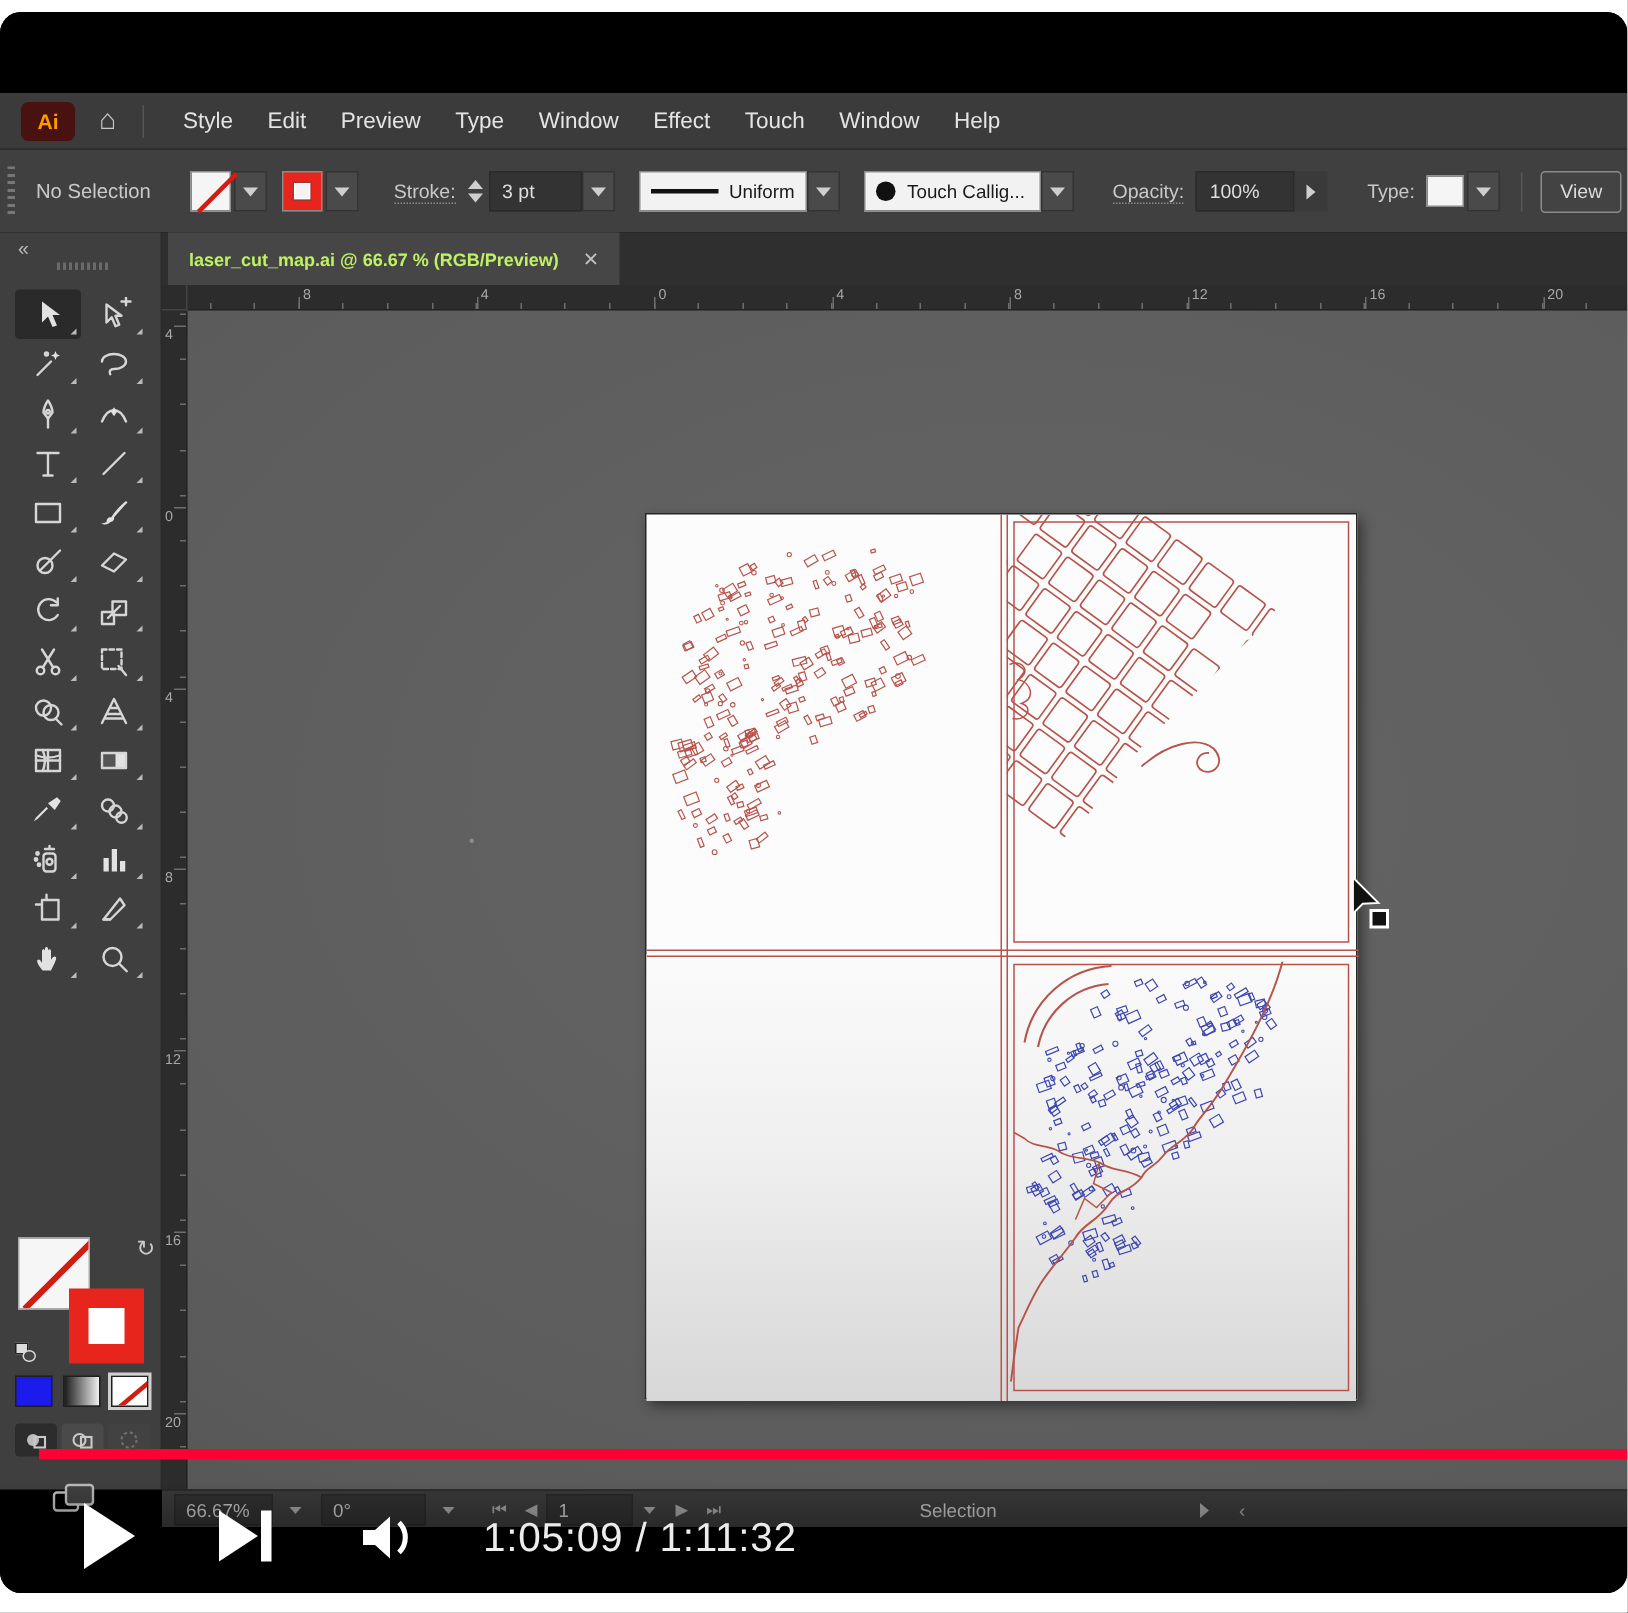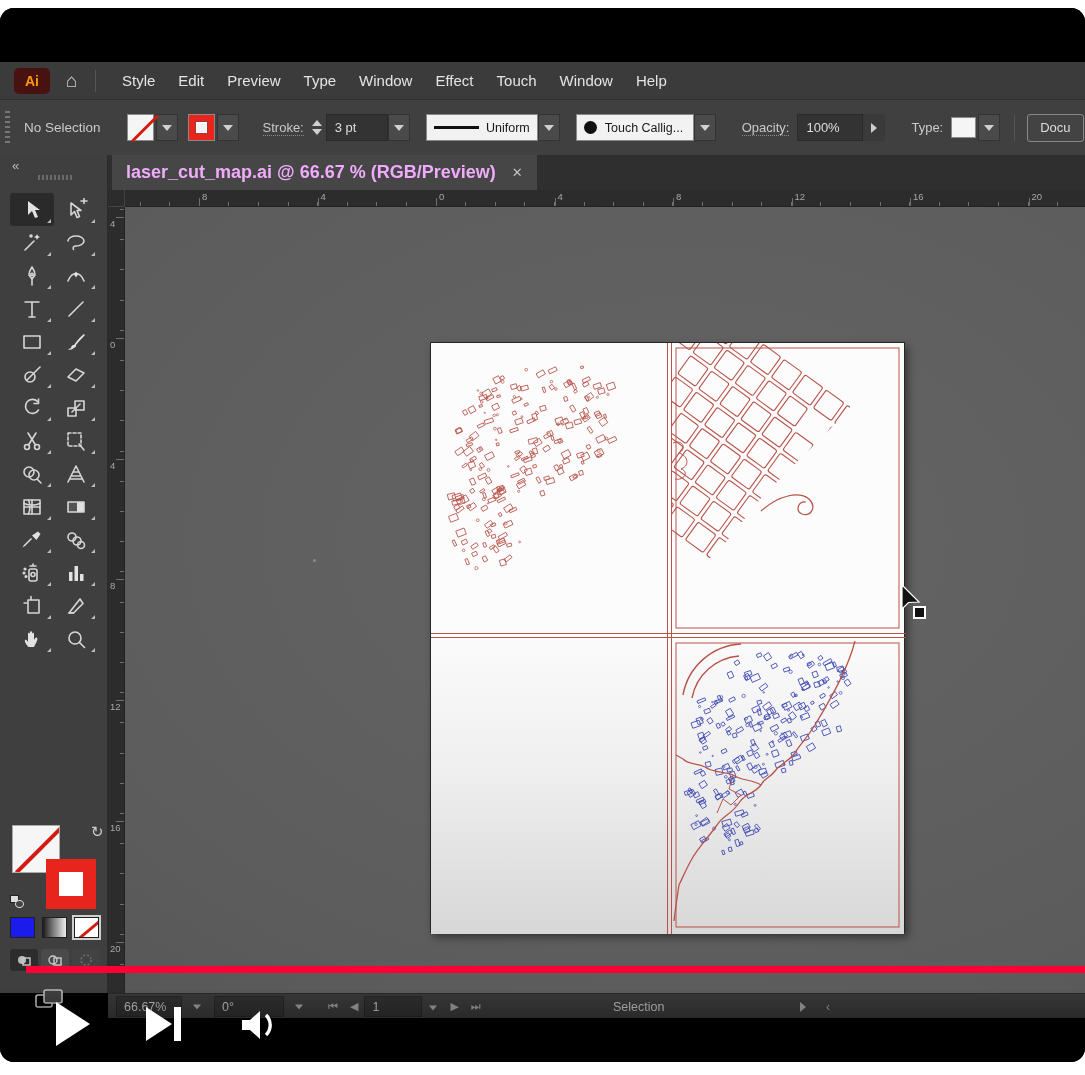--- a/index.html
+++ b/index.html
@@ -30,21 +30,21 @@
   .stepper .up { border-bottom:6px solid #cfcfcf; }
   .stepper .dn { border-top:6px solid #cfcfcf; }
   .dark-field { height:27px; background:#333; border:1px solid #2a2a2a; color:#dedede; font-size:13px; display:flex; align-items:center; padding:0 8px; }
   .white-field { height:27px; background:#f2f2f2; border:1px solid #888; color:#1a1a1a; font-size:12.5px; display:flex; align-items:center; padding:0 7px; white-space:nowrap; overflow:hidden; }
   .line-prev { width:46px; height:3px; background:#111; margin-right:7px; }
   .dot-prev { width:13px; height:13px; border-radius:50%; background:#111; margin-right:8px; }
   .docu-btn { height:28px; border:1px solid #8a8a8a; border-radius:3px; background:#434343; color:#dcdcdc; font-size:13px; display:flex; align-items:center; padding:0 12px; }
 
   #tabbar { position:absolute; left:108px; top:147px; width:977px; height:35px; background:#2f2f2f; }
   #doc-tab { position:absolute; left:4px; top:0; height:35px; background:#464646; display:flex; align-items:center; padding:0 14px; }
-  #doc-tab .ttl { color:#f0abfc; font-size:18px; font-weight:bold; white-space:nowrap; }
+  #doc-tab .ttl { color:#bef264; font-size:12px; font-weight:bold; white-space:nowrap; }
   #doc-tab .cls { color:#c0c0c0; font-size:13px; margin-left:16px; }
 
   
   #hruler { position:absolute; left:108px; top:182px; width:977px; height:17px; background:#2c2c2c; border-bottom:1px solid #222; }
   #vruler { position:absolute; left:108px; top:199px; width:17px; height:786px; background:#2c2c2c; border-right:1px solid #222; }
   .htick { position:absolute; bottom:0; width:1px; background:#6e6e6e; }
   .vtick { position:absolute; right:0; height:1px; background:#6e6e6e; }
   .hlab { position:absolute; top:1px; font-size:9.5px; color:#a8a8a8; }
   .vlab { position:absolute; left:2px; width:11px; font-size:9.5px; color:#a8a8a8; line-height:9px; word-break:break-all; }
   #ruler-corner { position:absolute; left:108px; top:182px; width:17px; height:17px; background:#2c2c2c; border-right:1px solid #444; border-bottom:1px solid #444; }
@@ -176,21 +176,21 @@
       <div class="dark-field" style="width:66px;">100%</div>
       <div class="chevbtn" style="background:#3a3a3a;border:none;">
           <i class="chev-r"></i>
         </div>
       <div class="cb-label" style="border-bottom:none;margin-left:16px;">Type:</div>
       <div class="swatch-btn" style="width:25px;height:21px;margin-right:2px;"></div>
       <div class="chevbtn" style="margin-right:14px;">
           <i class="chev"></i>
         </div>
       <div style="width:1px;height:26px;background:#555;margin-right:12px;"></div>
-      <div class="docu-btn">Docu</div>
+      <div class="docu-btn">View</div>
     </div>
 
     <div id="tabbar">
       <div id="doc-tab">
         <span class="ttl">laser_cut_map.ai @ 66.67 % (RGB/Preview)</span>
         <span class="cls">✕</span>
       </div>
     </div>
 
     <div id="toolpanel">
@@ -1096,15 +1096,16 @@
     <div id="bottom-black"></div>
     <div id="play-btn" class="vc"></div>
     <div id="next-btn" class="vc">
         <div class="tri"></div>
         <div class="bar"></div>
       </div>
     <svg id="vol-btn" class="vc" viewBox="0 0 42 36">
       <path d="M2 13 h8 l10 -9 v28 l-10 -9 h-8 z" fill="#fff"></path>
       <path d="M26 8 a14 14 0 0 1 0 20" stroke="#fff" stroke-width="3.4" fill="none"></path>
     </svg>
+    <div id="time-display" class="vc">1:05:09 / 1:11:32</div>
 
   </div>
 </div>
 
 </body></html>

